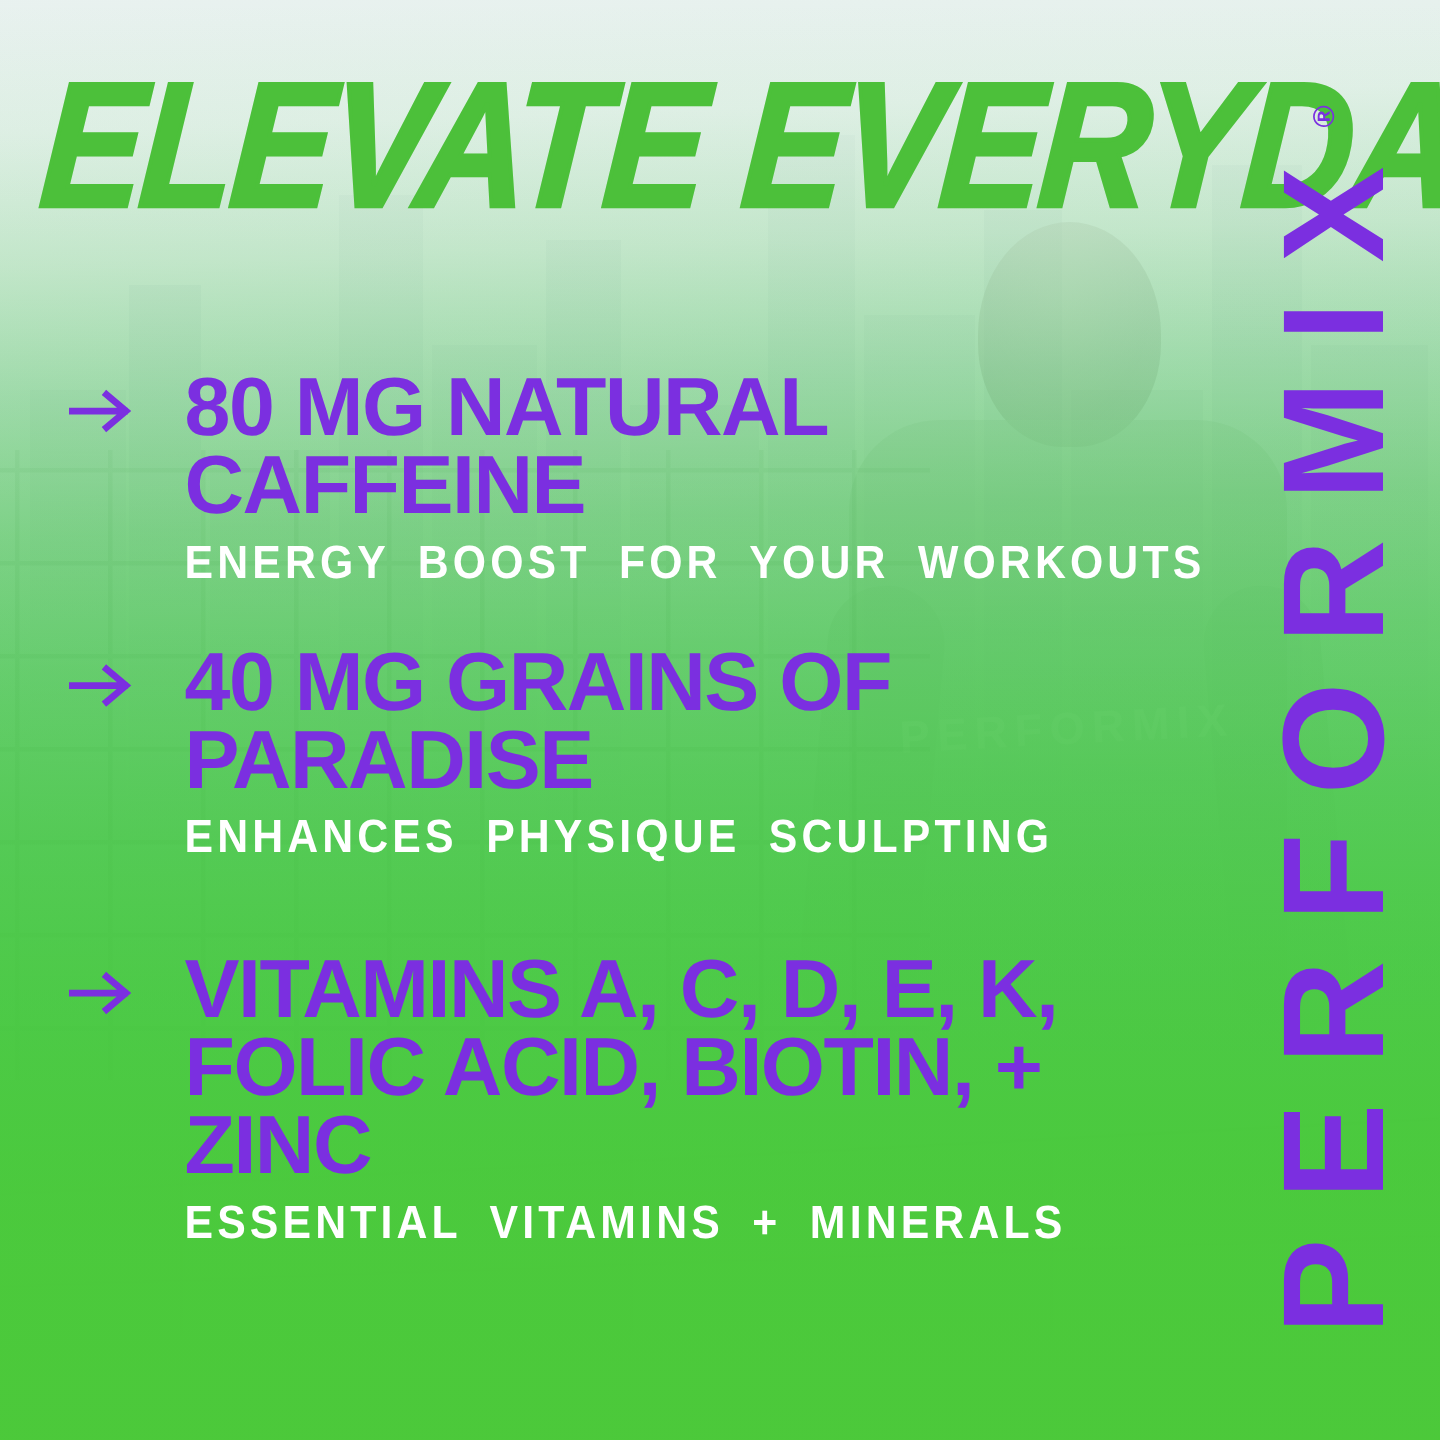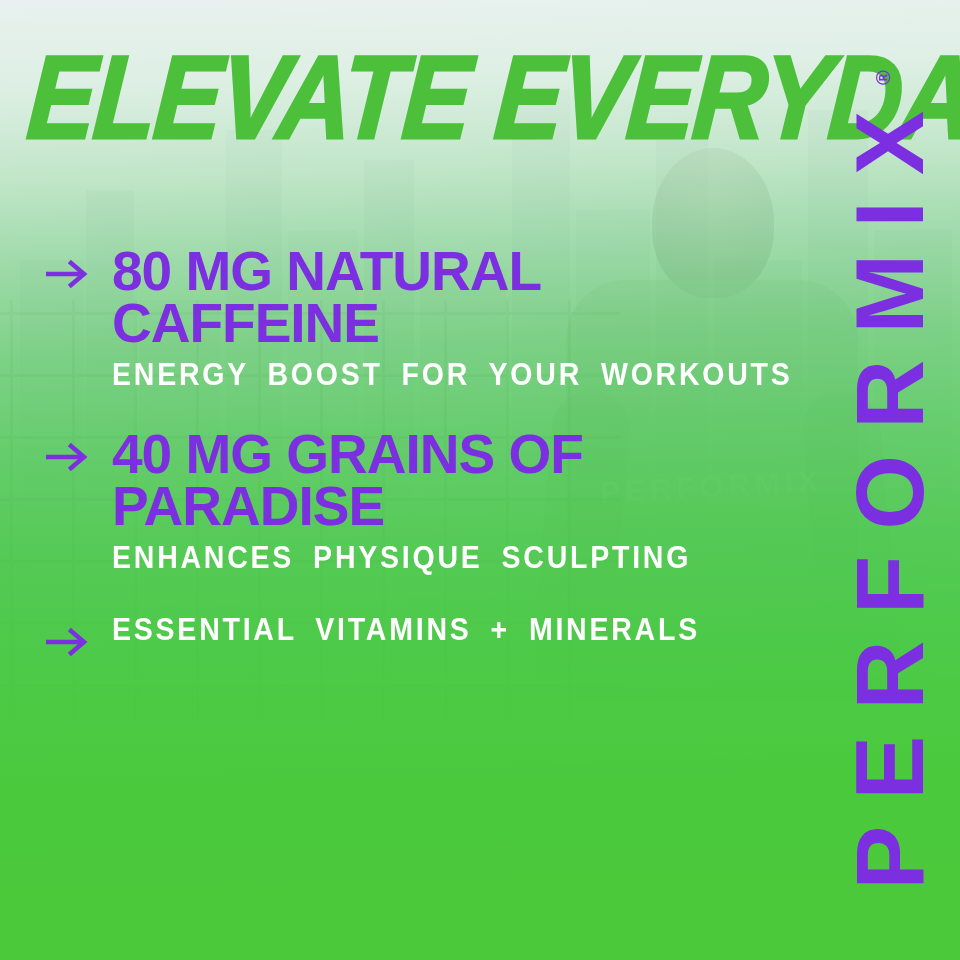--- a/index.html
+++ b/index.html
@@ -114,21 +114,21 @@
     font-size:96px;
     font-weight:700;
     letter-spacing:26px;
     font-family:"Liberation Sans", sans-serif;
     line-height:1;
   }
   .brand sup{ font-size:20px; vertical-align:super; letter-spacing:0; }
 
   
   .bullets{ position:absolute; left:0; top:245px; width:820px; }
-  .bullet{ position:relative; margin-bottom:10px; }
+  .bullet{ position:relative; margin-bottom:10px;padding-left:11px; }
   .arrow{
     position:absolute; left:46px; top:14px;
     width:42px; height:30px; color:#7B2FE0;
   }
   .arrow svg{ display:block; }
   .b-title{
     margin-left:112px;
     color:#7B2FE0;
     font-size:55px;
     line-height:52px;
@@ -145,21 +145,21 @@
     line-height:34px;
     font-weight:700;
     letter-spacing:3.0px;
     word-spacing:9px;
     transform:scaleX(.92);
     transform-origin:left center;
     white-space:nowrap;
     font-family:"Liberation Sans", sans-serif;
   }
   .bullet.b1{ margin-bottom:36px; }
-  .bullet.b2{ margin-bottom:38px; }
+  .bullet.b2{ margin-bottom:58px; }
 </style>
 </head>
 <body>
 
 <div class="canvas">
 
   <div class="bg-photo">
     <div class="sky"></div>
 
     <div class="skyline">
@@ -248,18 +248,19 @@
         <div class="b-title">40 MG GRAINS OF PARADISE</div>
         <div class="b-sub">ENHANCES PHYSIQUE SCULPTING</div>
       </div>
 
       <div class="bullet b3">
         <span class="arrow">
           <svg width="42" height="30" viewBox="0 0 42 30" aria-hidden="true">
             <path d="M2 15 H37 M25 4 L38 15 L25 26" fill="none" stroke="#7B2FE0" stroke-width="4.5" stroke-linecap="square" stroke-linejoin="miter"></path>
           </svg>
         </span>
+        <div class="b-title">VITAMINS A, C, D, E, K, FOLIC ACID, BIOTIN, + ZINC</div>
         <div class="b-sub">ESSENTIAL VITAMINS + MINERALS</div>
       </div>
 
     </div>
   </div>
 </div>
 
 </body></html>

